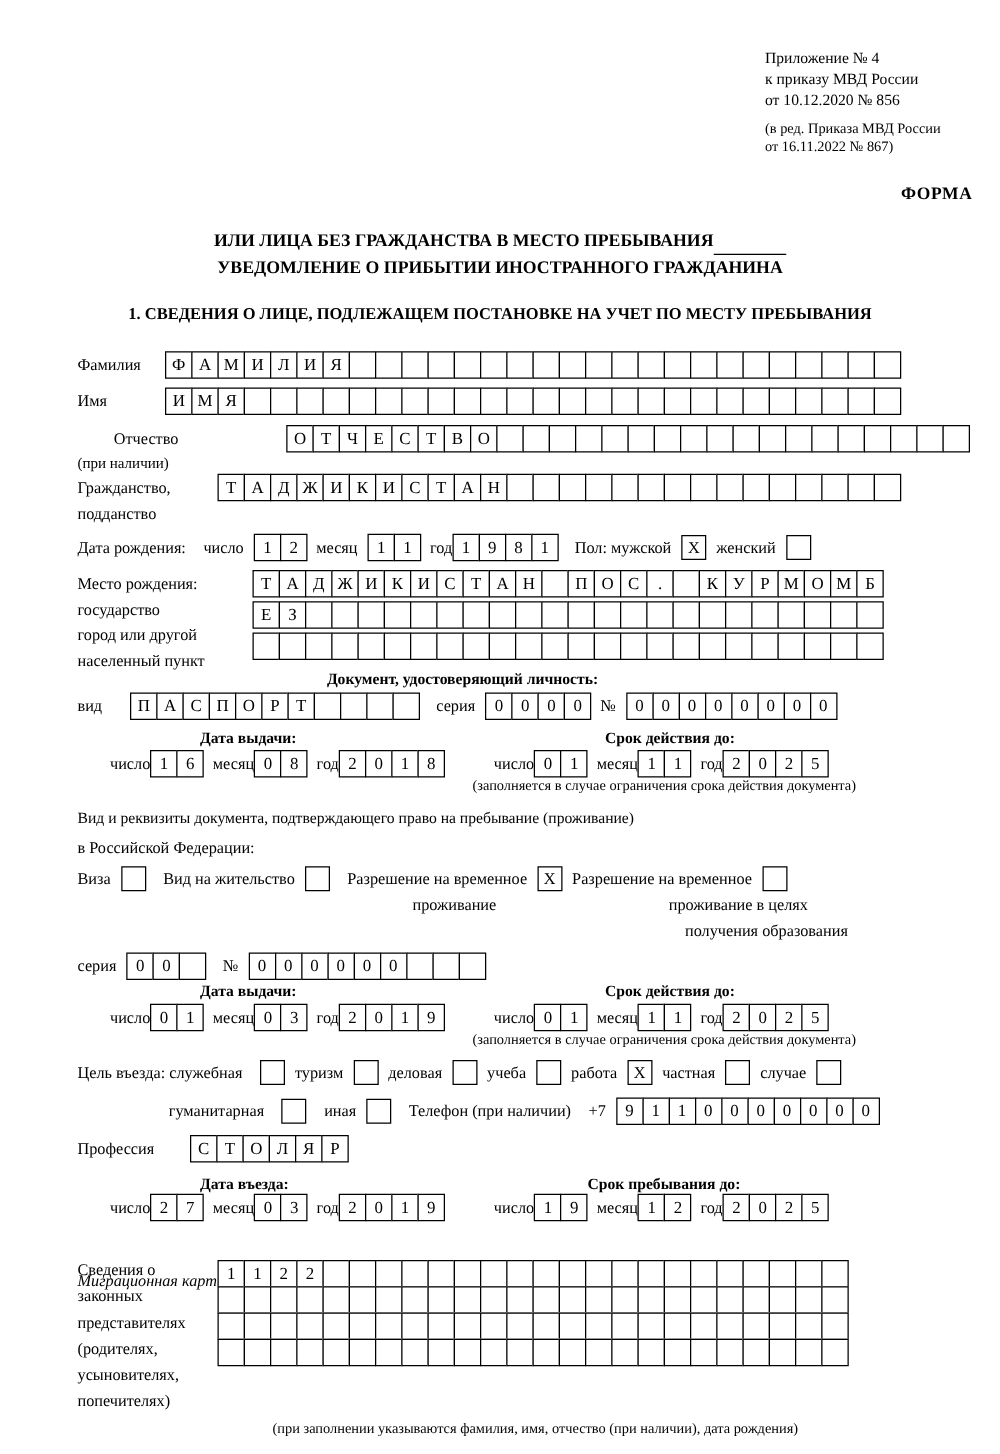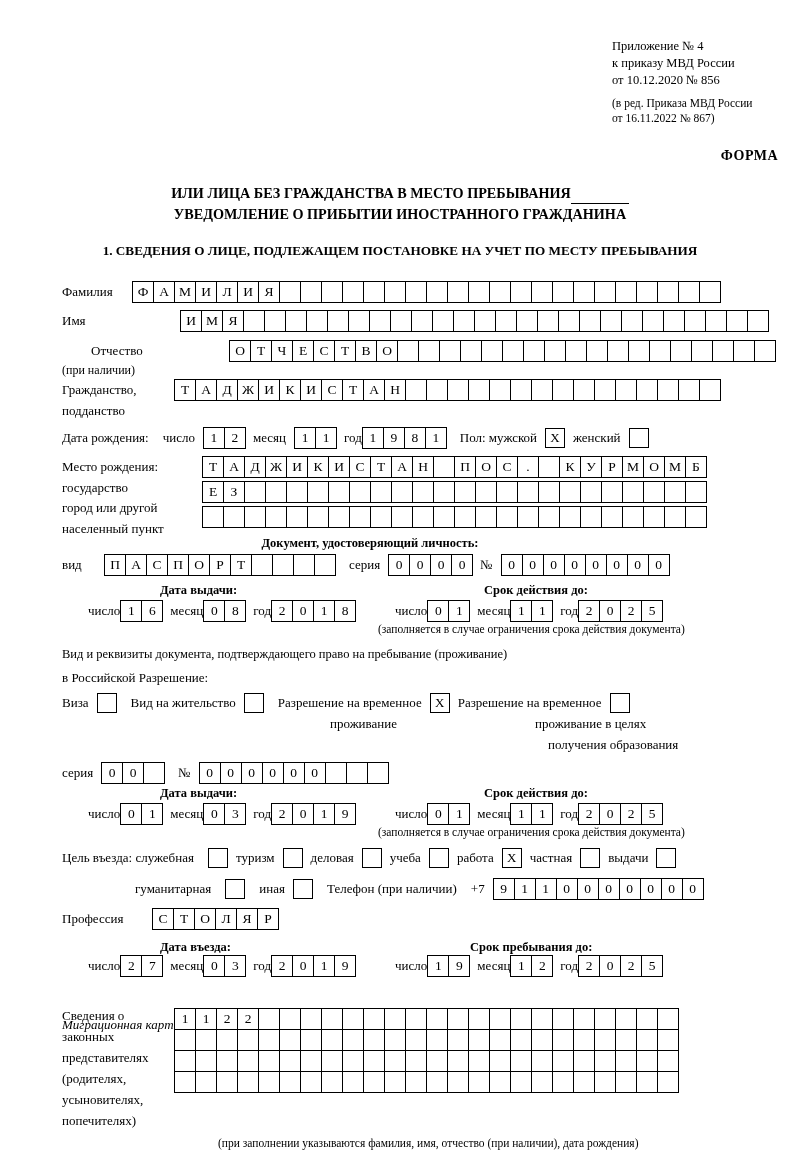--- a/index.html
+++ b/index.html
@@ -92,21 +92,21 @@
         <span class="bx"></span>
         <span class="bx"></span>
         <span class="bx"></span>
         <span class="bx"></span>
         <span class="bx"></span>
         <span class="bx"></span>
         <span class="bx"></span>
       </span>
   </div>
 
-  <div class="row" style="left:62px;top:310px;gap:48px;">
+  <div class="row" style="left:62px;top:310px;">
     <span class="lbl" style="width:70px;display:inline-block">Имя</span>
     <span class="boxes">
         <span class="bx">И</span>
         <span class="bx">М</span>
         <span class="bx">Я</span>
         <span class="bx"></span>
         <span class="bx"></span>
         <span class="bx"></span>
         <span class="bx"></span>
         <span class="bx"></span>
@@ -403,21 +403,21 @@
     <span class="boxes">
         <span class="bx">2</span>
         <span class="bx">0</span>
         <span class="bx">2</span>
         <span class="bx">5</span>
       </span>
   </div>
   <div class="footnote" style="left:378px;top:623px">(заполняется в случае ограничения срока действия документа)</div>
 
   <div style="position:absolute;left:62px;top:647px;font-size:12.5px">Вид и реквизиты документа, подтверждающего право на пребывание (проживание)</div>
-  <div style="position:absolute;left:62px;top:670px;font-size:13px">в Российской Разрешение:</div>
+  <div style="position:absolute;left:62px;top:670px;font-size:13px">в Российской Федерации:</div>
 
   <div class="row" style="left:62px;top:693px;">
     <span class="lbl">Виза</span>
     <span class="gap"></span>
     <span class="chk"></span>
     <span class="gap2"></span>
     <span class="lbl">Вид на жительство</span>
     <span class="gap"></span>
     <span class="chk"></span>
     <span class="gap2"></span>
@@ -521,21 +521,21 @@
     <span class="chk"></span>
     <span class="gap"></span>
     <span class="lbl">работа</span>
     <span class="gap"></span>
     <span class="chk">Х</span>
     <span class="gap"></span>
     <span class="lbl">частная</span>
     <span class="gap"></span>
     <span class="chk"></span>
     <span class="gap"></span>
-    <span class="lbl">выдачи</span>
+    <span class="lbl">случае</span>
     <span class="gap"></span>
     <span class="chk"></span>
   </div>
 
   <div class="row" style="left:135px;top:878px;">
     <span class="lbl">гуманитарная</span>
     <span class="gap2"></span>
     <span class="chk"></span>
     <span class="gap2"></span>
     <span class="lbl">иная</span>

